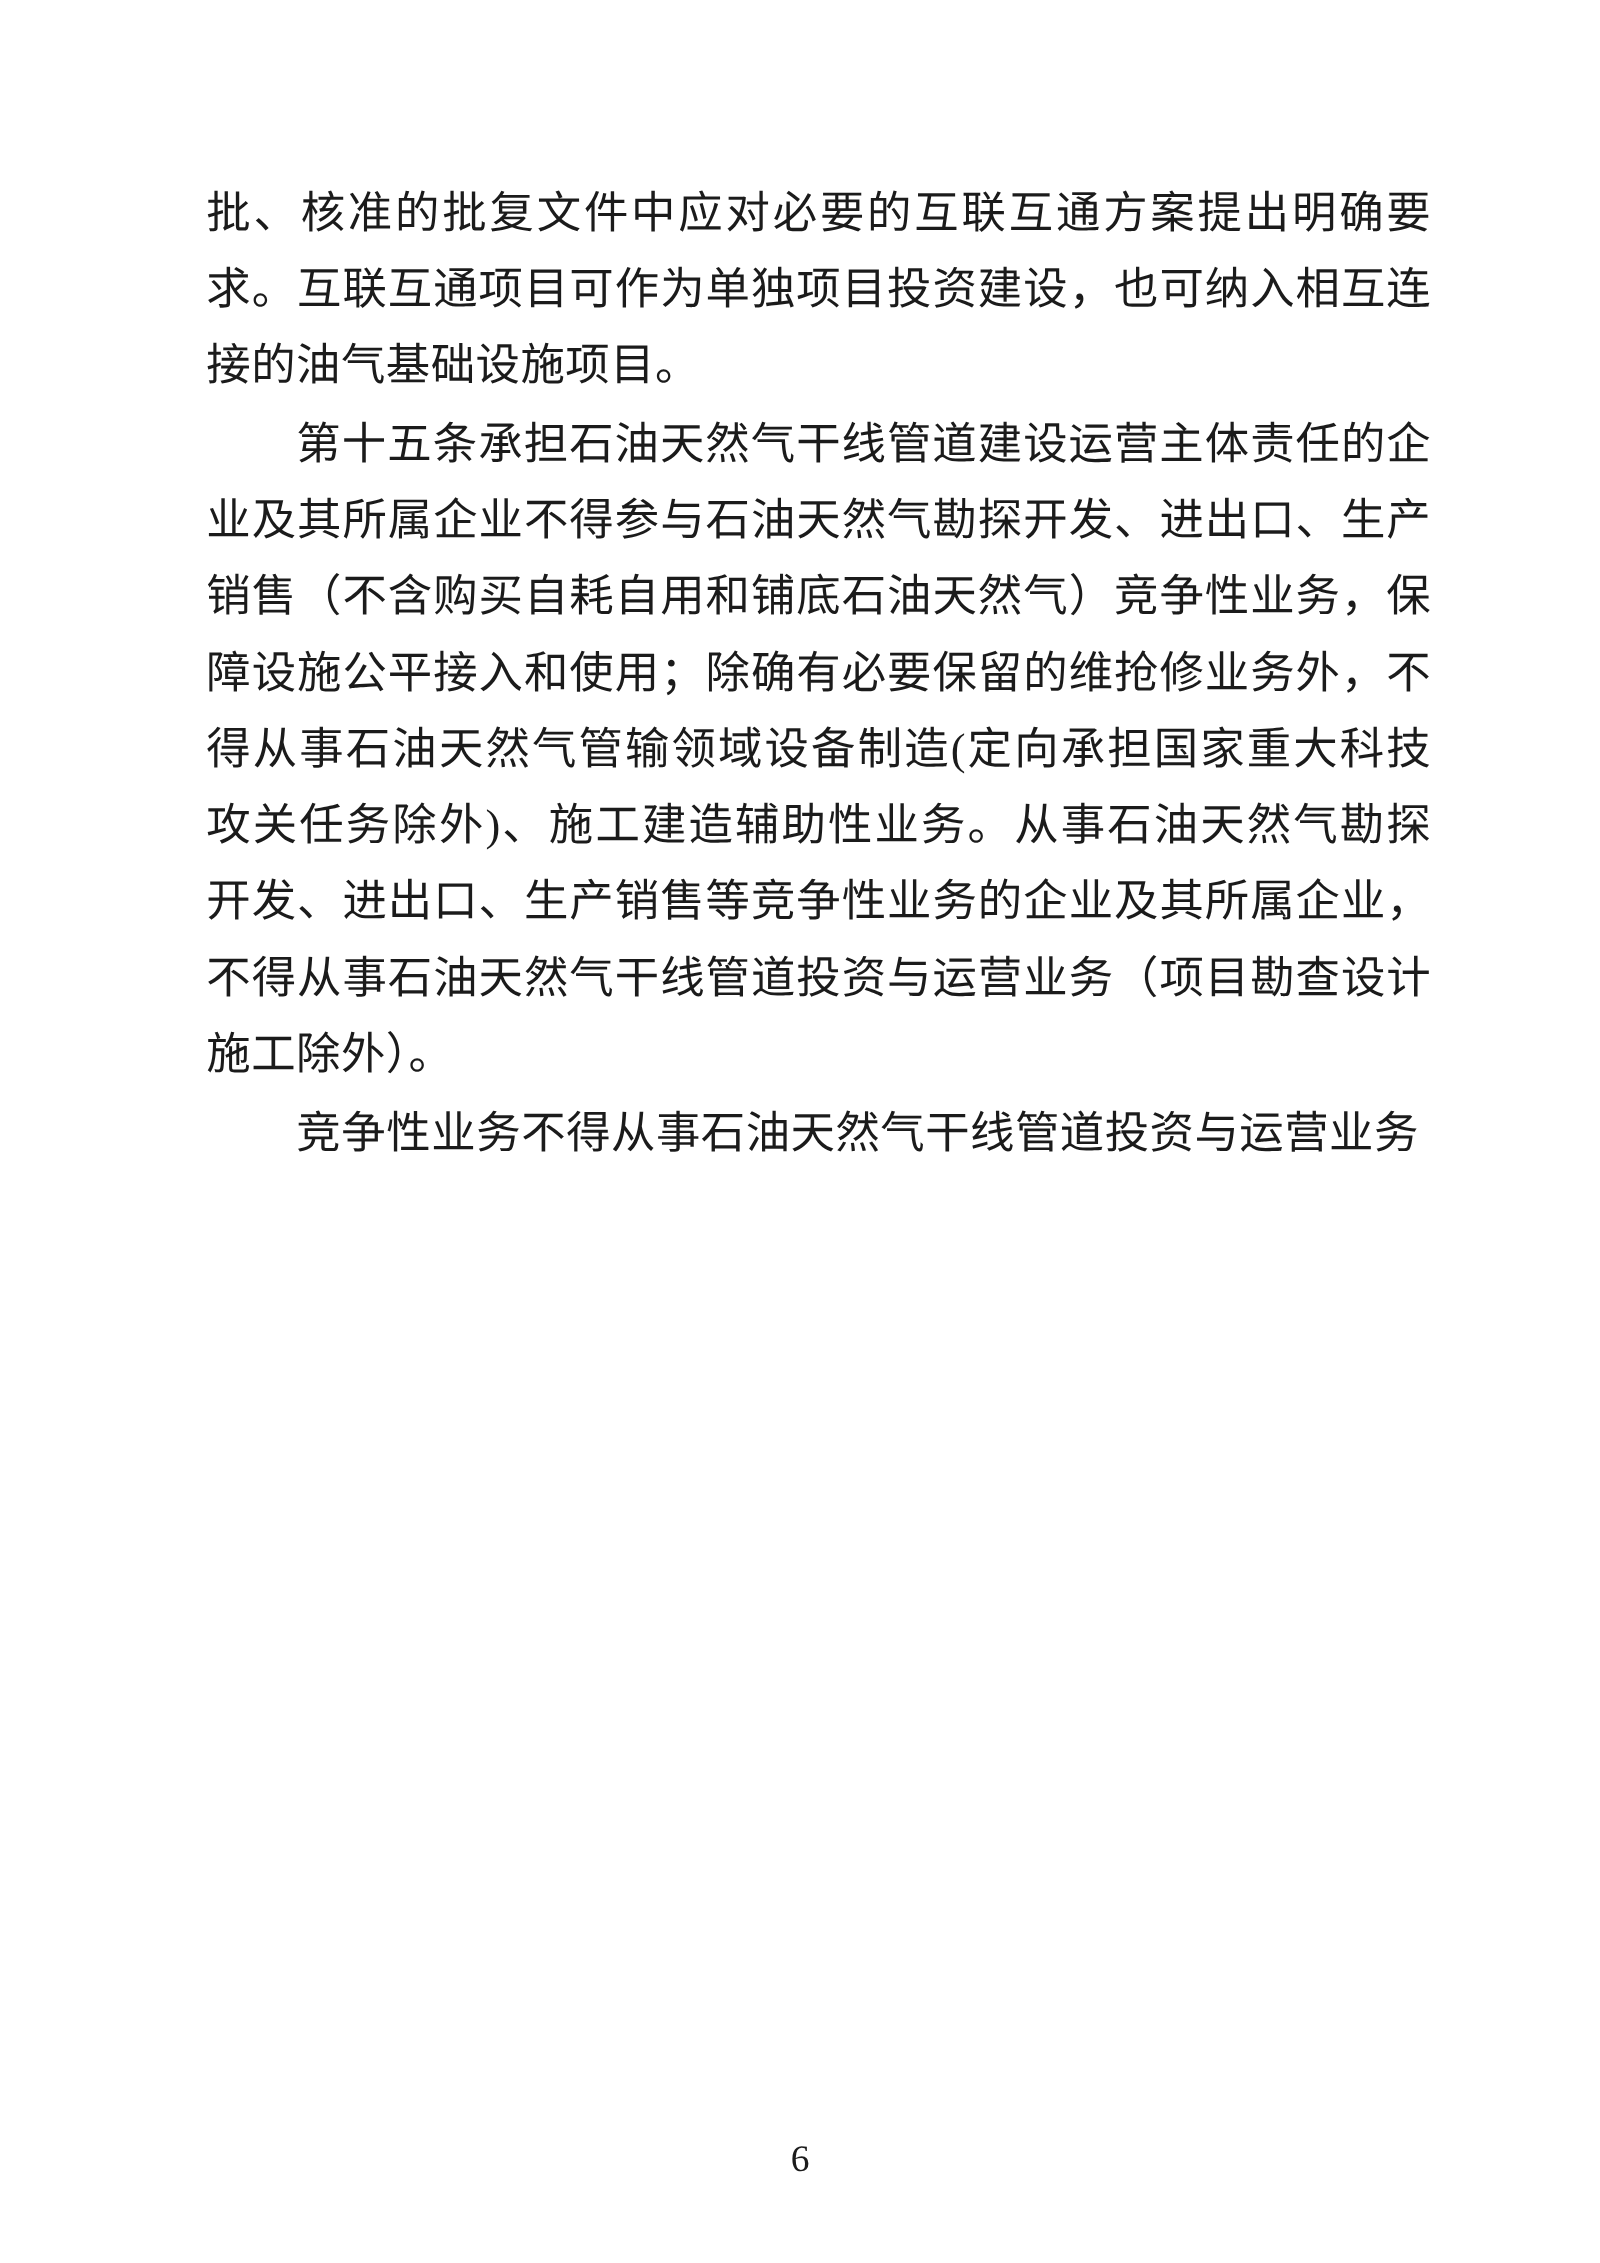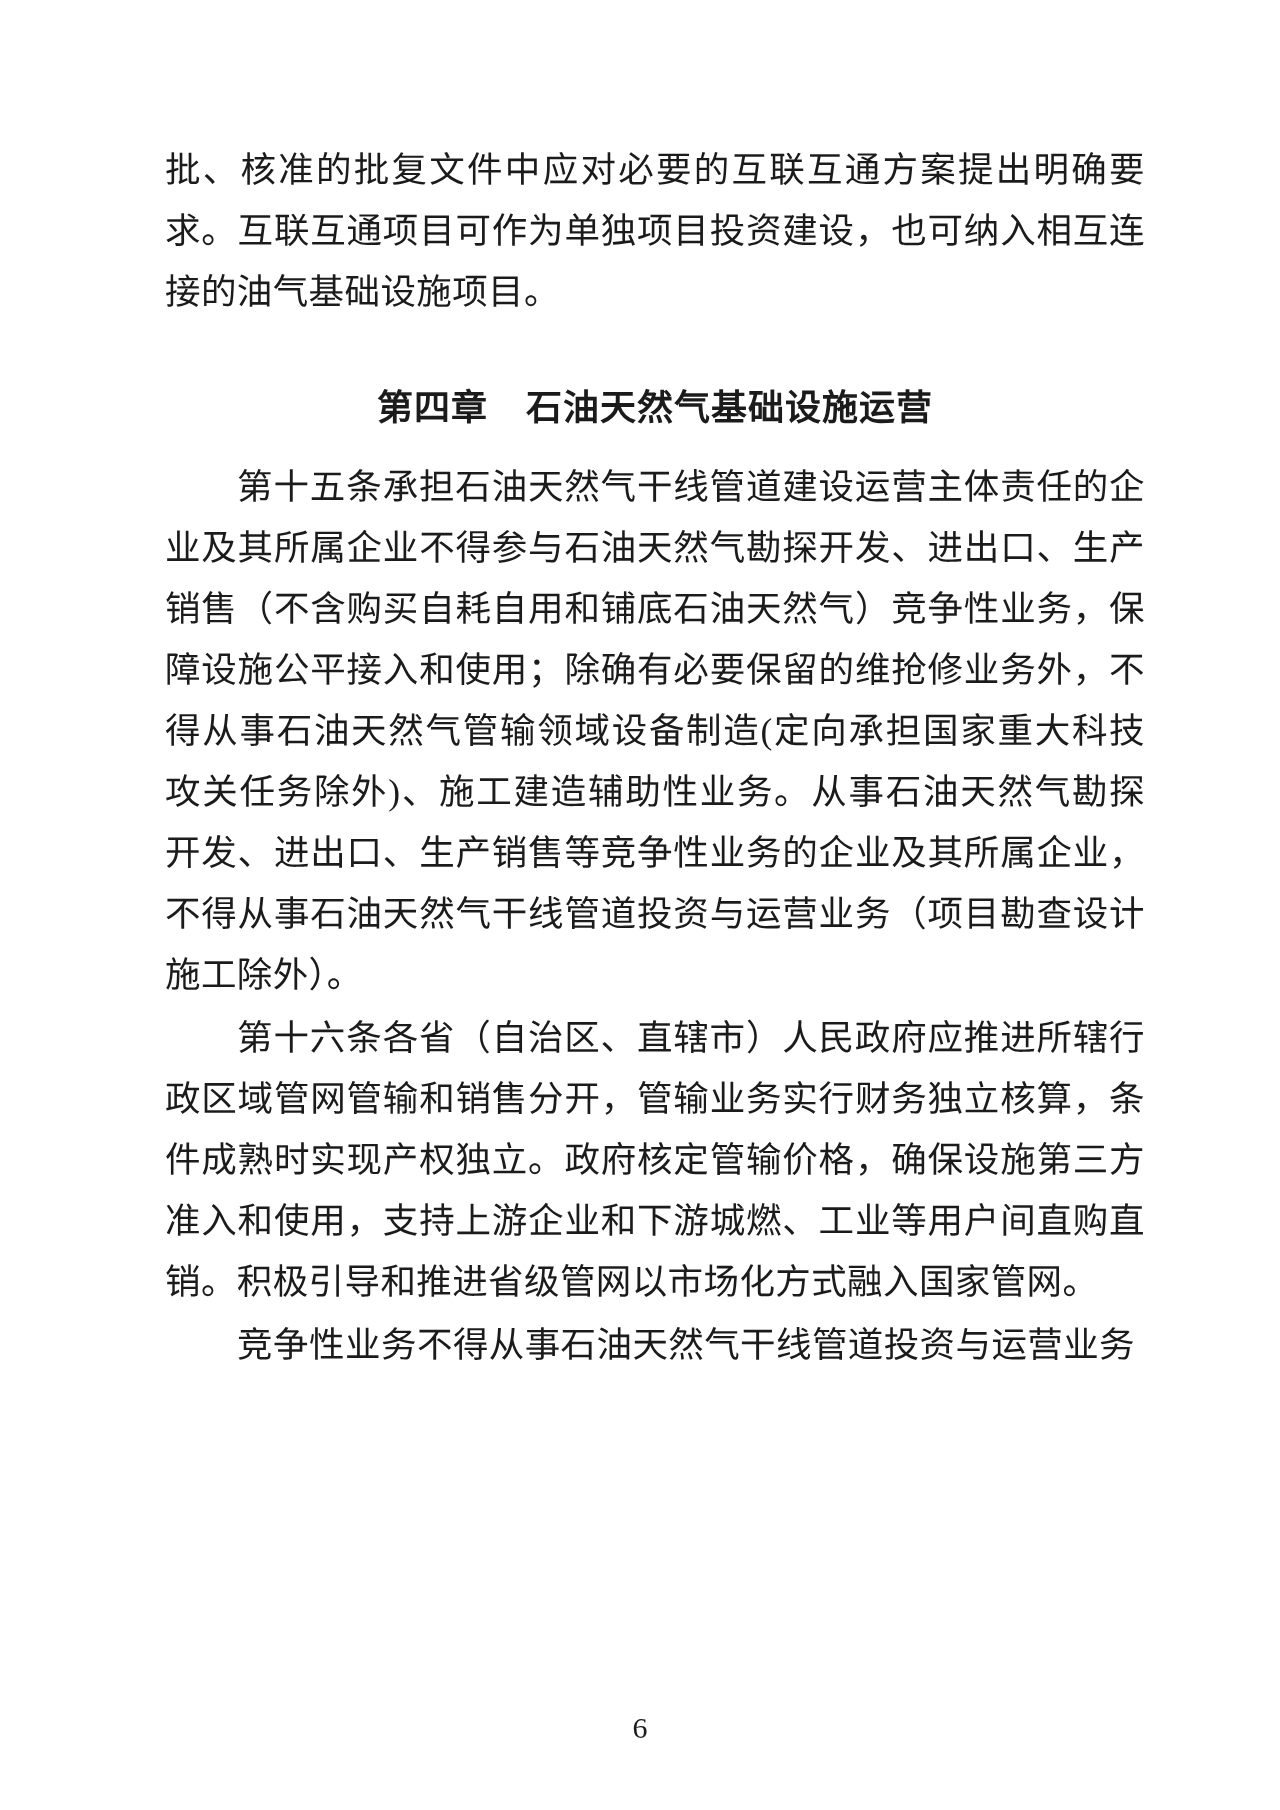--- a/index.html
+++ b/index.html
@@ -71,31 +71,25 @@
 </style>
 </head>
 <body>
 
 <div class="page">
   <div class="doc-body">
 
     <p class="para">批、核准的批复文件中应对必要的互联互通方案提出明确要求。互联互通项目可作为单独项目投资建设，也可纳入相互连接的油气基础设施项目。</p>
 
 
-    <div class="chapter-title">
-      <span>第四章</span><span class="gap"></span><span>石油天然气基础设施运营</span>
-    </div>
 
     <p class="para indent">
       <span class="art-no">第十五条</span><span>承担石油天然气干线管道建设运营主体责任的企业及其所属企业不得参与石油天然气勘探开发、进出口、生产销售（不含购买自耗自用和铺底石油天然气）竞争性业务，保障设施公平接入和使用；除确有必要保留的维抢修业务外，不得从事石油天然气管输领域设备制造(定向承担国家重大科技攻关任务除外)、施工建造辅助性业务。从事石油天然气勘探开发、进出口、生产销售等竞争性业务的企业及其所属企业，不得从事石油天然气干线管道投资与运营业务（项目勘查设计施工除外）。</span>
     </p>
 
-    <p class="para indent">
-      <span class="art-no">第十六条</span><span>各省（自治区、直辖市）人民政府应推进所辖行政区域管网管输和销售分开，管输业务实行财务独立核算，条件成熟时实现产权独立。政府核定管输价格，确保设施第三方准入和使用，支持上游企业和下游城燃、工业等用户间直购直销。积极引导和推进省级管网以市场化方式融入国家管网。</span>
-    </p>
 
     <p class="para indent">
       <span class="art-no">竞争性业务</span><span>不得从事石油天然气干线管道投资与运营业务</span>
     </p>
 
   </div>
 
   <div class="page-number">6</div>
 </div>
 

